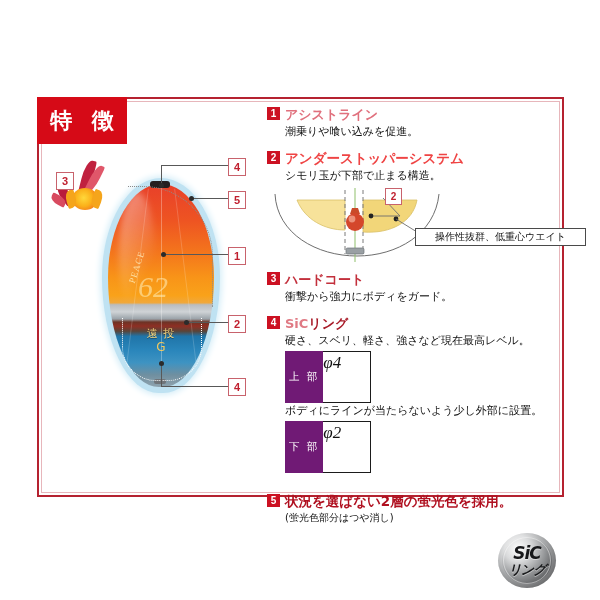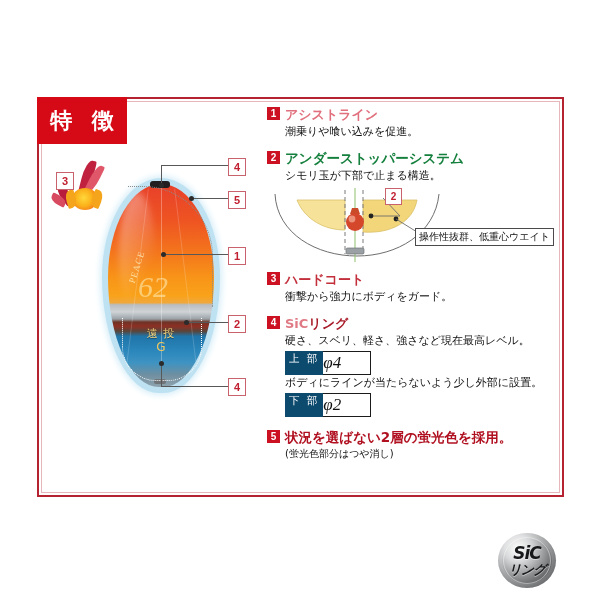--- a/index.html
+++ b/index.html
@@ -157,53 +157,53 @@
   
   .rcol{position:absolute;left:267px;top:105px;width:290px;}
   .item{position:relative;margin-bottom:5px;}
   .num{
     display:inline-block;width:13px;height:13px;line-height:13px;
     background:#cc1122;color:#fff;font-size:10px;font-weight:bold;
     text-align:center;vertical-align:2px;margin-right:5px;
     font-family:"Liberation Sans",sans-serif;
   }
   .h-pink{color:#e0707d;font-size:13px;font-weight:bold;font-family:"DejaVu Sans",sans-serif;}
-  .h-dark{color:#15803d;font-size:13.5px;font-weight:bold;font-family:Liberation Sans, sans-serif;}
+  .h-dark{color:#ef4444;font-size:13.5px;font-weight:bold;font-family:Liberation Sans, sans-serif;}
   .h-med {color:#c3303c;font-size:13px;font-weight:bold;font-family:"DejaVu Sans",sans-serif;}
   .h-mix  {font-size:13px;font-weight:bold;font-family:"DejaVu Sans",sans-serif;}
   .h-mix .a{color:#e07a84;}
   .h-mix .b{color:#a81b28;}
   .body-t{
     font-size:11px;color:#111;line-height:1.45;margin-left:18px;
     font-family:"DejaVu Sans",sans-serif;
   }
   .body-t.tight{margin-top:1px;}
 
   
   .mini{position:relative;height:78px;margin:2px 0 4px 0;}
   .mini svg{position:absolute;left:0;top:0;}
   .mini-cap{
     position:absolute;left:148px;top:42px;
     border:1px solid #4a4a4a;background:#fff;
-    padding:1px 3px;font-size:10px;color:#111;white-space:nowrap;
+    padding:1px 19px;font-size:10px;color:#111;white-space:nowrap;
     font-family:Liberation Serif, serif;
   }
   .mini-num{
     position:absolute;left:118px;top:2px;width:15px;height:15px;
     border:1px solid #c8626c;background:#fff;color:#c0202f;
     font-size:10px;font-weight:bold;display:flex;
     align-items:center;justify-content:center;
     font-family:"Liberation Sans",sans-serif;
   }
 
   
   .specrow{margin:2px 0 0 18px;display:flex;align-items:stretch;width:86px;}
   .sp-lab{
-    background:#0c4a6e;color:#fff;font-size:10.5px;
-    padding:1px 4px;letter-spacing:2px;
+    background:#701a75;color:#fff;font-size:10.5px;
+    padding:19px 4px;letter-spacing:2px;
     font-family:"DejaVu Sans",sans-serif;
   }
   .sp-val{
     border:1px solid #1b1b1b;border-left:none;flex:1;
     font-size:17px;color:#111;padding:1px 0;
     font-family:"Liberation Serif",serif;font-style:italic;
   }
 
   
   .sic{
@@ -360,19 +360,19 @@
       
       <div class="sic">
         <div class="ring2"></div>
         <div class="txt">
           <span class="t1">SiC</span>
           <span class="t2">リング</span>
         </div>
       </div>
     </div>
 
-    <div class="item item5" style="margin-top:11px;">
+    <div class="item item5" style="margin-top:19px;">
       <span class="num">5</span><span class="h5">状況を選ばない2層の蛍光色を採用。</span>
       <div class="sub5">(蛍光色部分はつや消し)</div>
     </div>
 
   </div>
 </div>
 
 </body></html>

